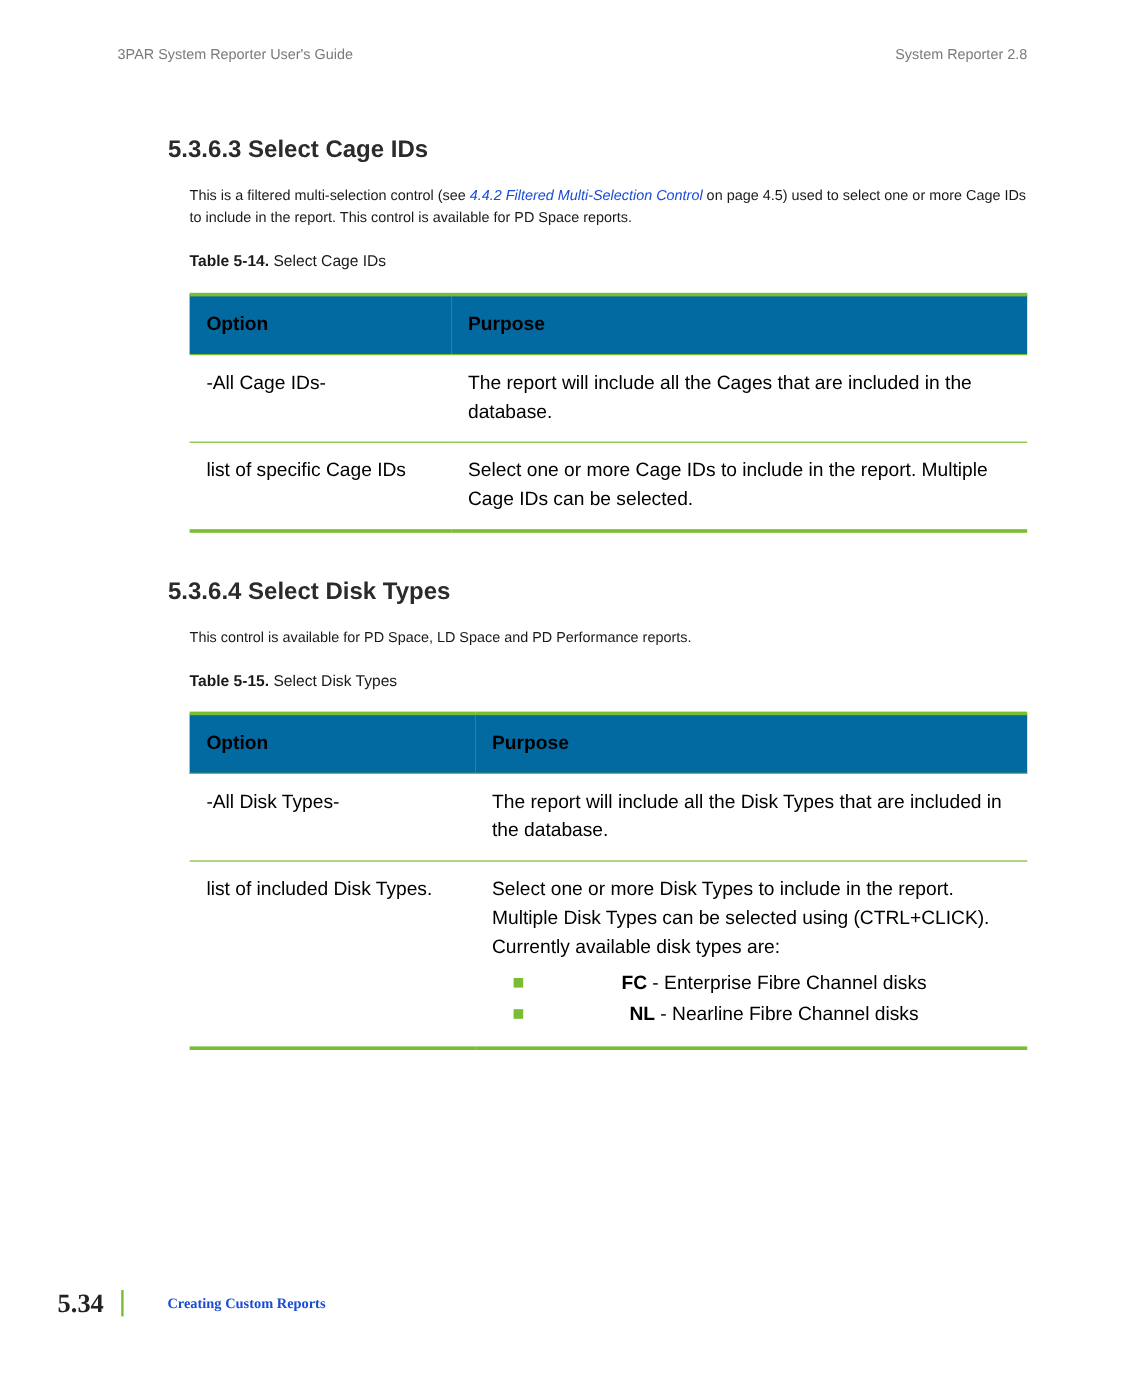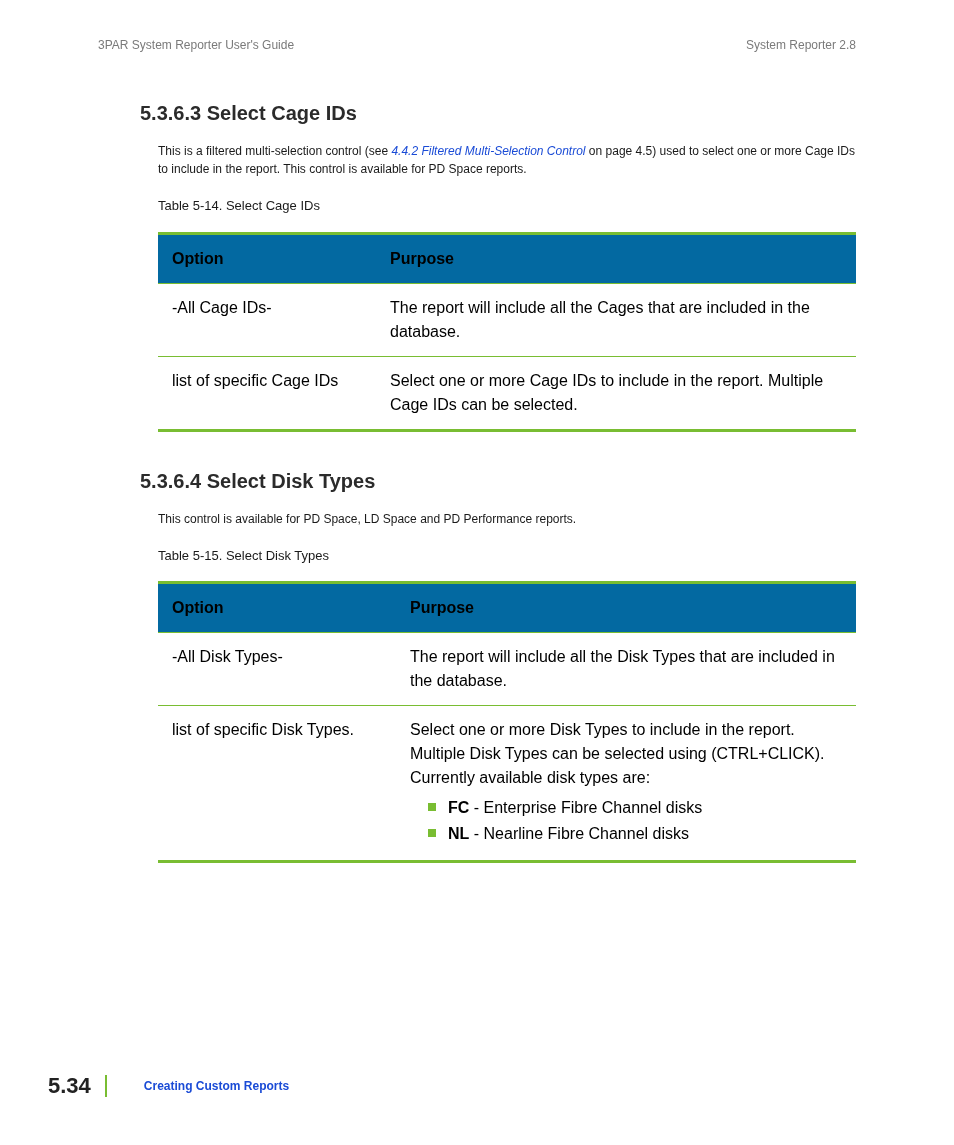--- a/index.html
+++ b/index.html
@@ -18,21 +18,21 @@
     width: 954px;
     height: 1145px;
     position: relative;
     padding: 36px 96px 40px 96px;
   }
   .running-header {
     display: flex;
     justify-content: space-between;
     font-size: 12px;
     color: #7a7a7a;
-    margin-bottom: 44px;
+    margin-bottom: 56px;
     padding: 0 2px;
   }
   .content {
     padding-left: 44px;
   }
   h2.section {
     font-size: 20px;
     font-weight: 700;
     color: #2b2b2b;
     margin: 0 0 14px 0;
@@ -46,21 +46,21 @@
   a.xref {
     color: #1a4bd6;
     font-style: italic;
     text-decoration: none;
   }
   .table-caption {
     font-size: 13px;
     margin: 10px 0 16px 18px;
     color: #1a1a1a;
   }
-  .table-caption .lbl { font-weight: 400; text-align: center; }
+  .table-caption .lbl { font-weight: 700; text-align: center; }
   table.opt {
     width: 698px;
     margin-left: 18px;
     border-collapse: collapse;
     border-top: 3px solid #79bd32;
     border-bottom: 3px solid #79bd32;
     margin-bottom: 34px;
     font-size: 16px;
   }
   table.opt thead td {
@@ -78,37 +78,39 @@
   table.opt td.col1 { width: 190px; }
   ul.bullets {
     list-style: none;
     margin: 6px 0 0 0;
     padding: 0 0 0 18px;
   }
   ul.bullets li {
     position: relative;
     padding-left: 20px;
     margin-bottom: 2px;
+    text-align: center;
   }
   ul.bullets li::before {
     content: "";
     position: absolute;
     left: 0;
     top: 7px;
     width: 8px;
     height: 8px;
     background: #79bd32;
   }
   .footer {
     position: absolute;
     left: 48px;
     bottom: 48px;
     display: flex;
     align-items: center;
     font-size: 14px;
+    font-family: Liberation Serif, serif;
   }
   .footer .pg {
     font-size: 22px;
     font-weight: 700;
     color: #222;
     padding-right: 14px;
     border-right: 2px solid #79bd32;
     line-height: 1;
   }
   .footer .chap {
@@ -177,21 +179,21 @@
           <td class="col1" style="width:210px">Option</td>
           <td>Purpose</td>
         </tr>
       </thead>
       <tbody>
         <tr>
           <td class="col1">-All Disk Types-</td>
           <td>The report will include all the Disk Types that are included in the database.</td>
         </tr>
         <tr>
-          <td class="col1">list of specific Disk Types.</td>
+          <td class="col1">list of included Disk Types.</td>
           <td>
             <span>Select one or more Disk Types to include in the report. Multiple Disk Types can be selected using (CTRL+CLICK). Currently available disk types are:</span>
             <ul class="bullets">
               <li>
                 <span class="bold">FC</span><span> - Enterprise Fibre Channel disks</span>
               </li>
               <li>
                 <span class="bold">NL</span><span> - Nearline Fibre Channel disks</span>
               </li>
             </ul>

